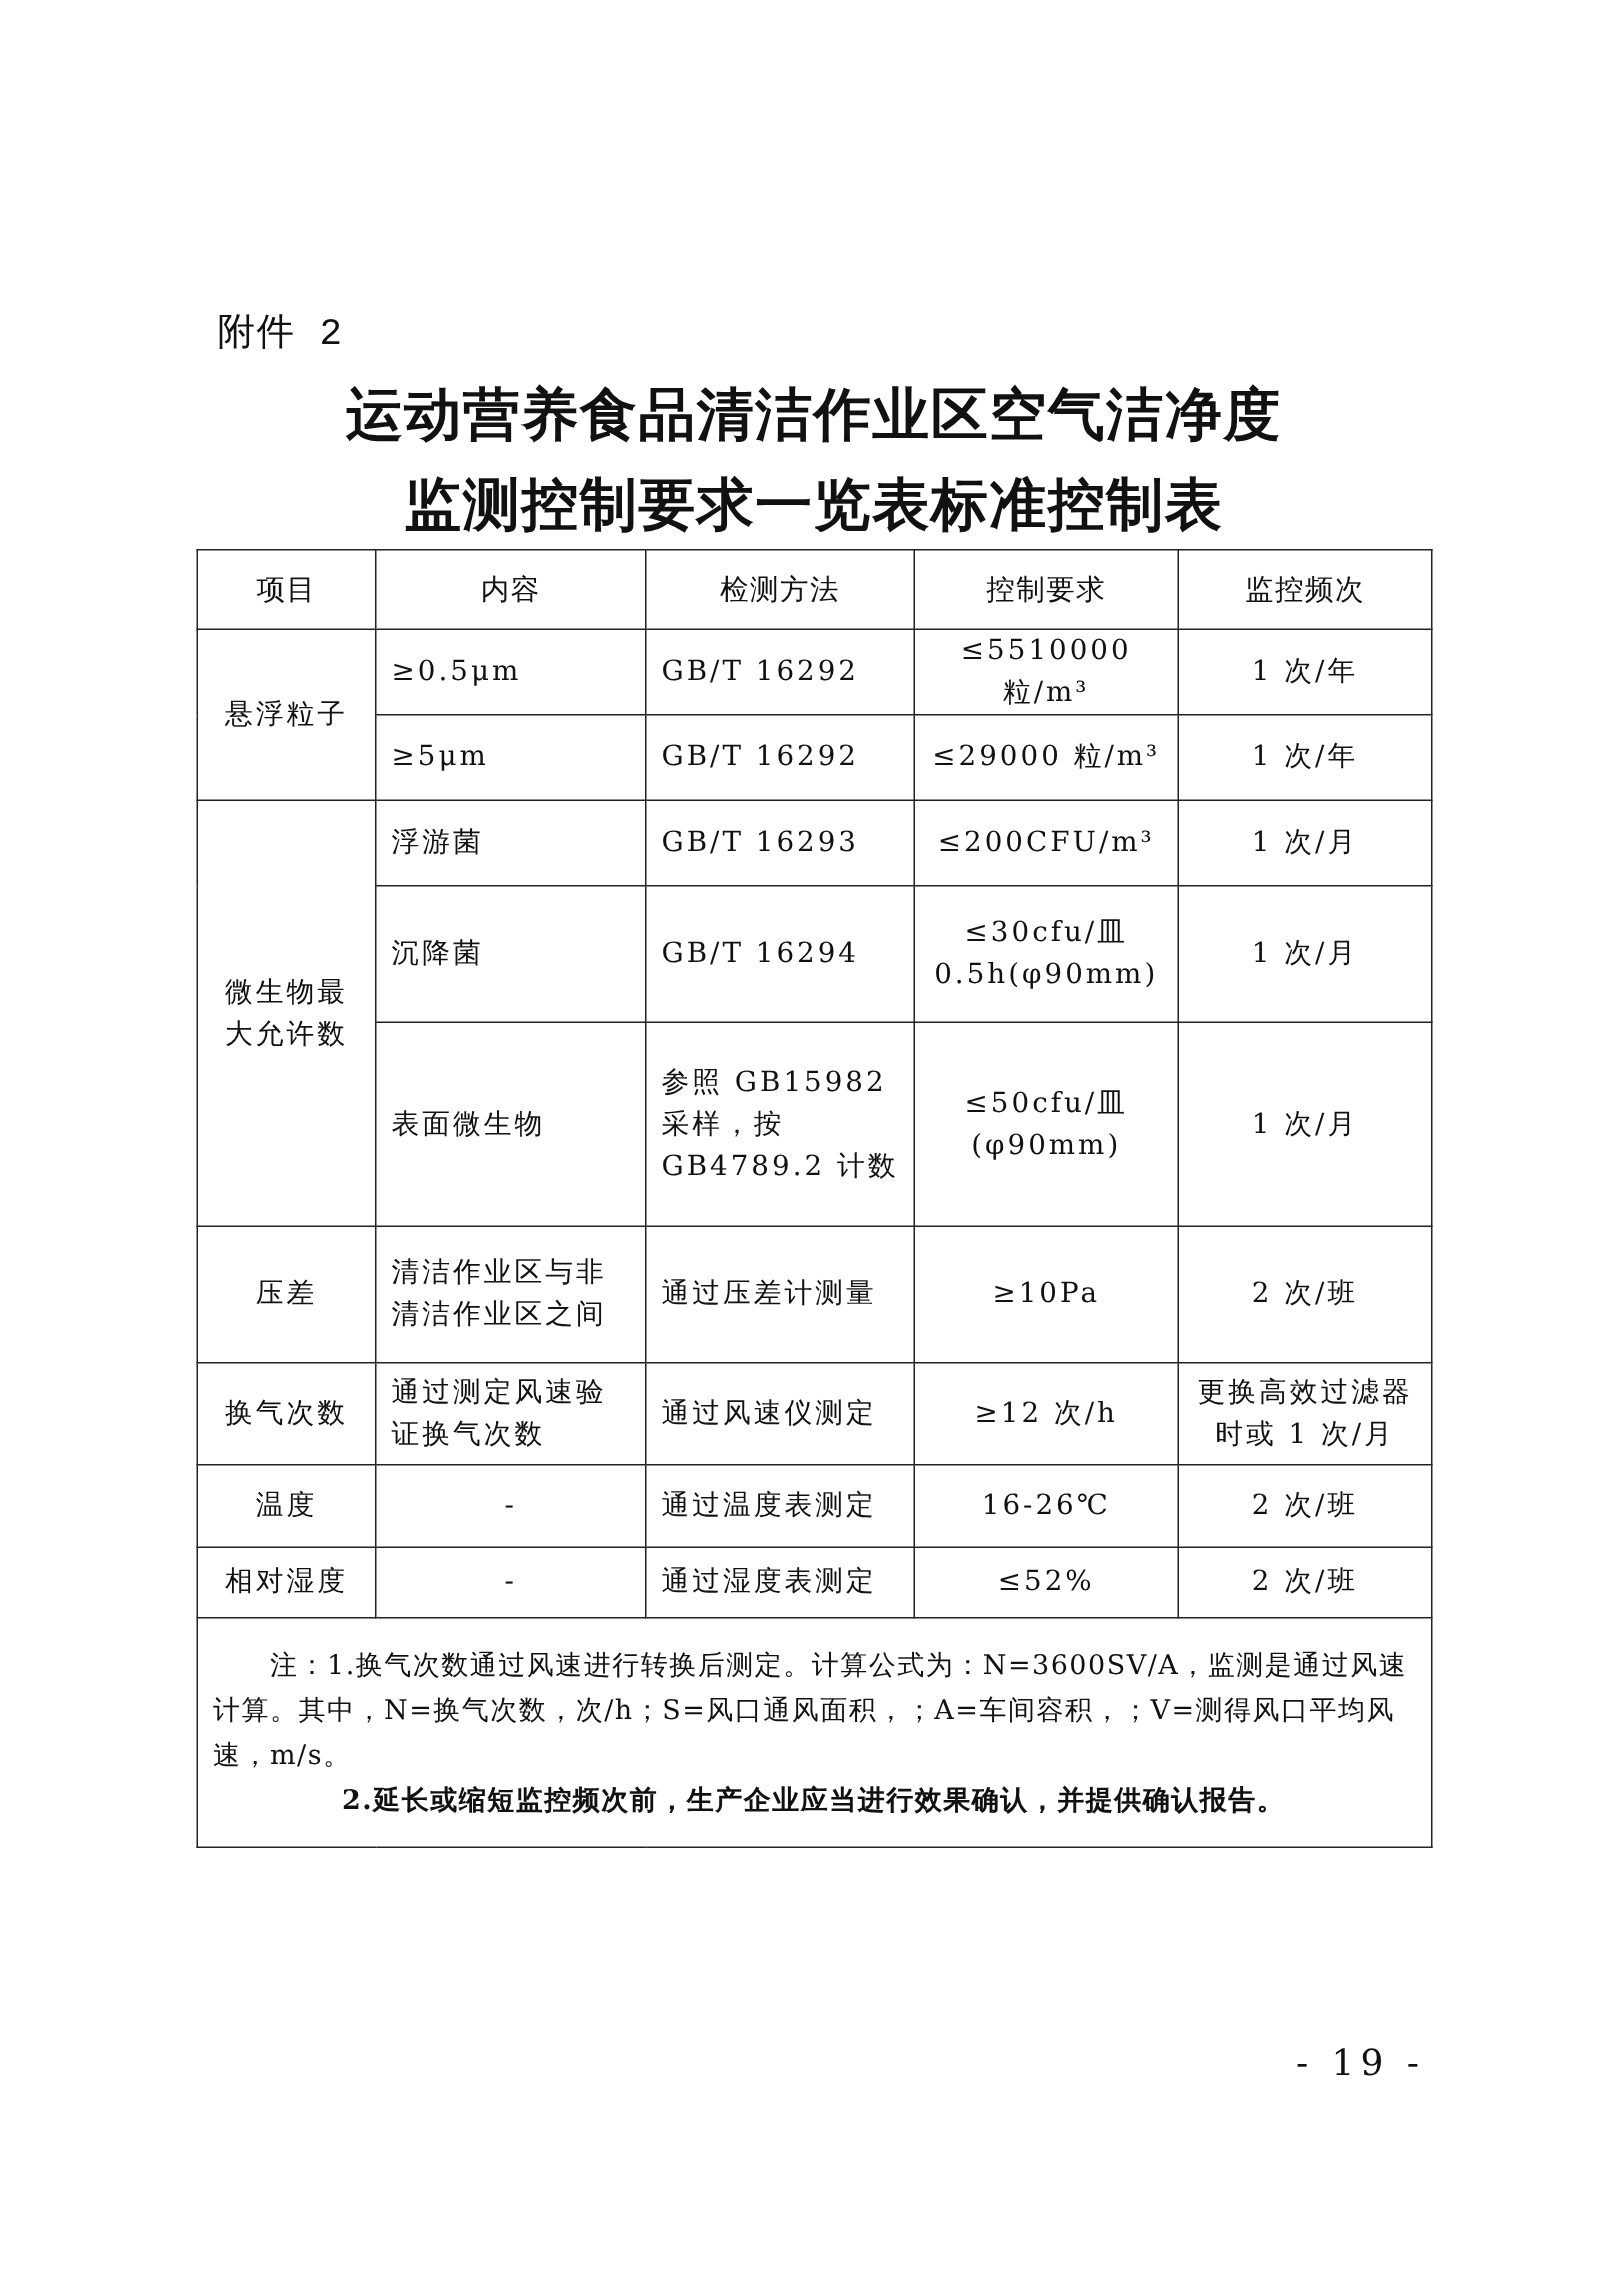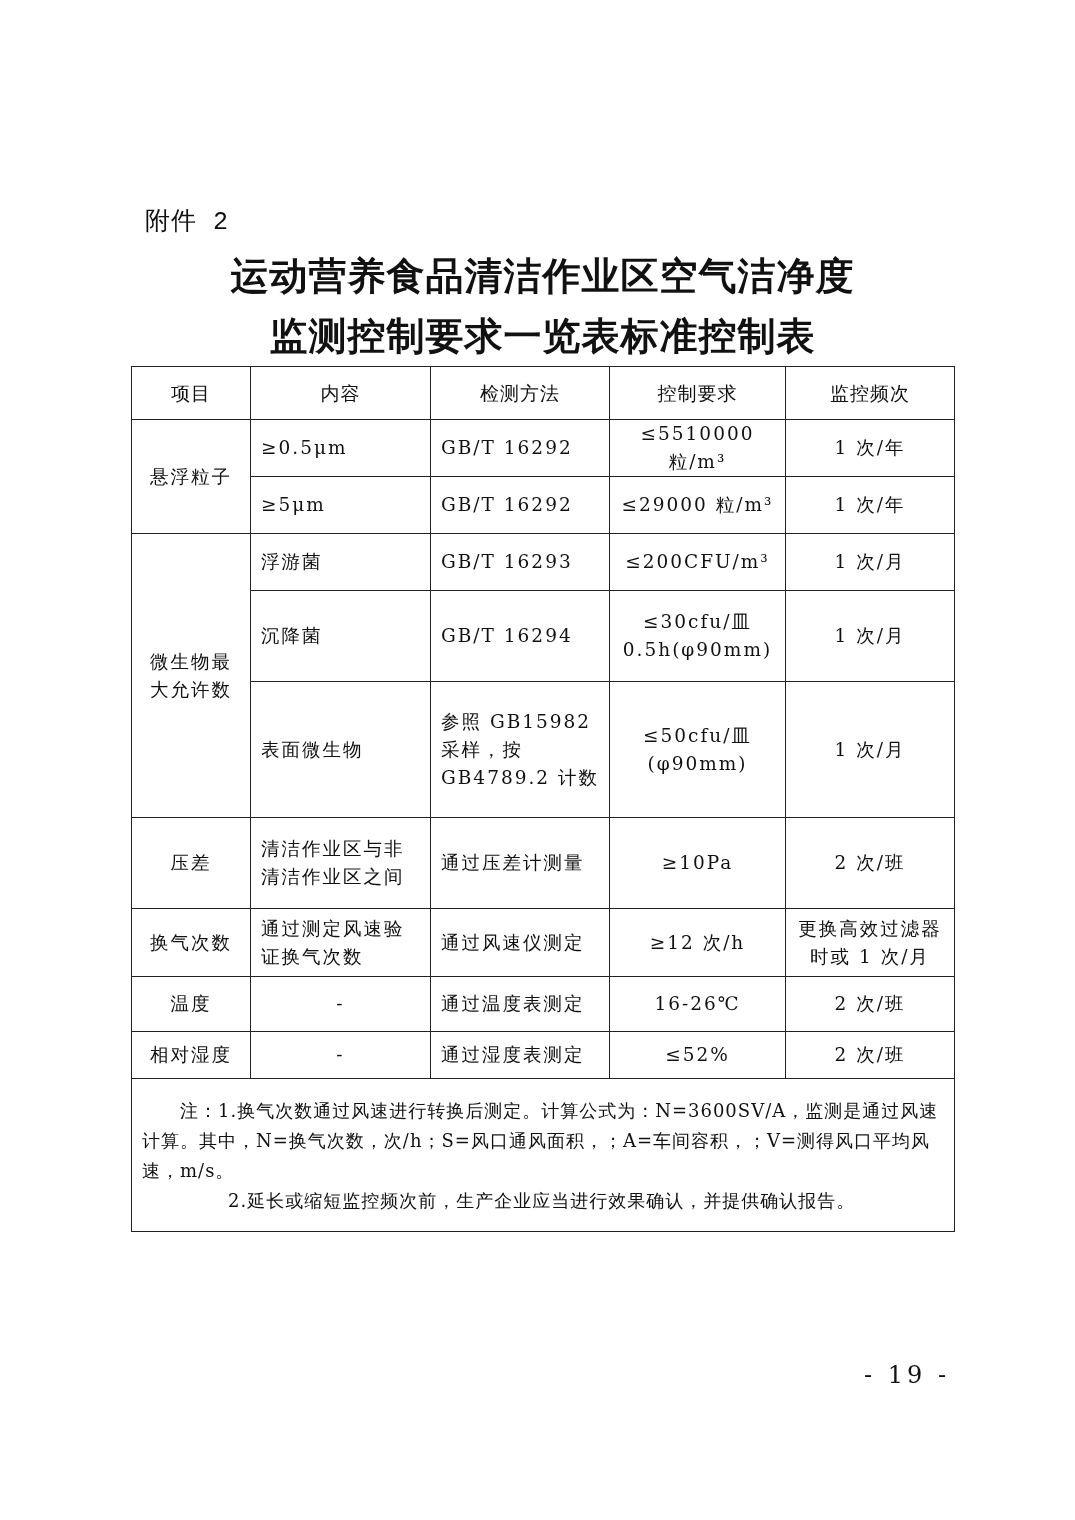--- a/index.html
+++ b/index.html
@@ -29,21 +29,21 @@
       line-height: 28px;
     }
     table.main th {
       font-family: "DejaVu Sans", "Liberation Sans", sans-serif;
       font-weight: normal; height: 52px; font-size: 19px; letter-spacing: 1px;
     }
     .c { text-align: center; }
     .l { text-align: left; margin-left: 12px; }
     .notes-cell { padding: 16px 10px 14px 10px !important; line-height: 30px !important; font-size: 18px; letter-spacing: 1px; }
     .note-line1 { text-indent: 38px; }
-    .note-line2 { padding-left: 86px; }
+    .note-line2 { padding-left: 86px; font-weight: bold; }
     .page-num {
       position: absolute; left: 836px; top: 1361px; font-size: 24px; letter-spacing: 4px; margin-left: 28px;
     }
   </style>
 </head>
 <body>
 
 <div class="attach">附件 2</div>
 <div class="title l1">运动营养食品清洁作业区空气洁净度</div>
 <div class="title l2">监测控制要求一览表标准控制表</div>

